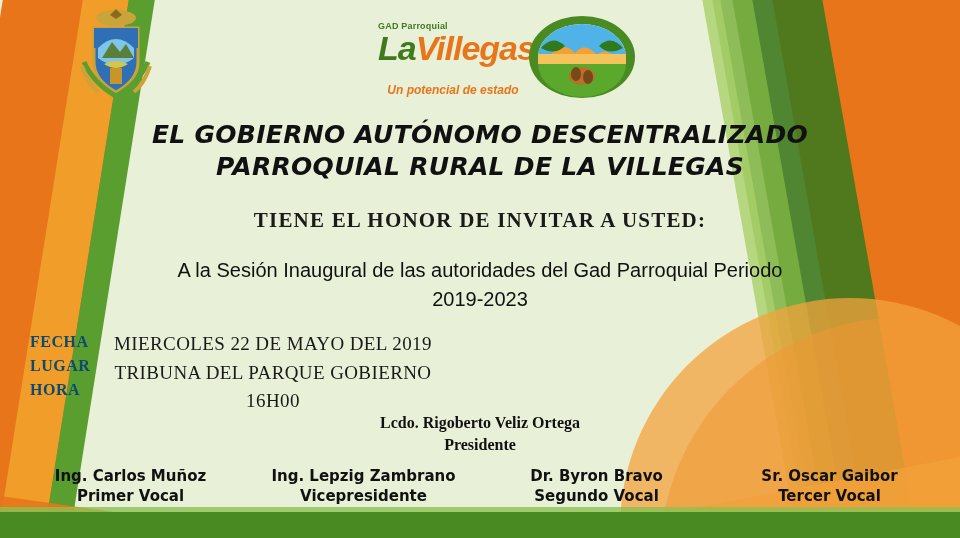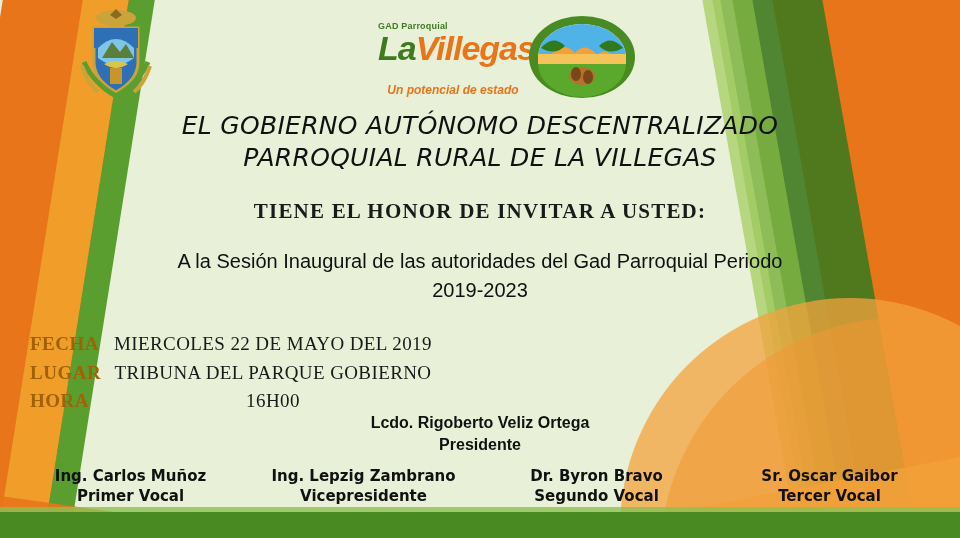--- a/index.html
+++ b/index.html
@@ -174,27 +174,27 @@
 
   
   .content {
     position: relative;
     z-index: 5;
     padding: 0 120px;
     text-align: center;
   }
   .title {
     font-family: "DejaVu Sans", sans-serif;
-    font-weight: normal;
+    font-weight: bold;
     font-style: italic;
     font-size: 25px;
     line-height: 1.26;
     color: #111;
     letter-spacing: .3px;
-    margin-top: 2px;
+    margin-top: 11px;
   }
   .honor {
     font-family: "Liberation Serif", serif;
     font-weight: bold;
     font-size: 21px;
     color: #1a1a1a;
     margin-top: 26px;
     letter-spacing: 1.2px;
   }
   .session {
@@ -209,45 +209,45 @@
   .details {
     position: absolute;
     left: 30px;
     top: 330px;
     z-index: 6;
     display: flex;
     align-items: flex-start;
     text-align: left;
   }
   .labels {
-    color: #a16207;
+    color: #0c4a6e;
     font-family: "Liberation Serif", serif;
     font-weight: bold;
-    font-size: 19px;
+    font-size: 16px;
     line-height: 1.5;
     letter-spacing: .5px;
     width: 78px;
   }
   .values {
     color: #1a1a1a;
     font-family: "Liberation Serif", serif;
     font-size: 19px;
     line-height: 1.5;
     letter-spacing: .4px;
     margin-left: 6px;
     text-align: center;
   }
 
   .president {
     position: absolute;
     left: 0; right: 0;
     top: 412px;
     z-index: 6;
     text-align: center;
-    font-family: Liberation Sans, sans-serif;
+    font-family: Liberation Serif, serif;
     font-weight: bold;
     font-size: 16px;
     color: #111;
     line-height: 1.35;
   }
 
   .officials {
     position: absolute;
     left: 0; right: 0;
     top: 466px;

